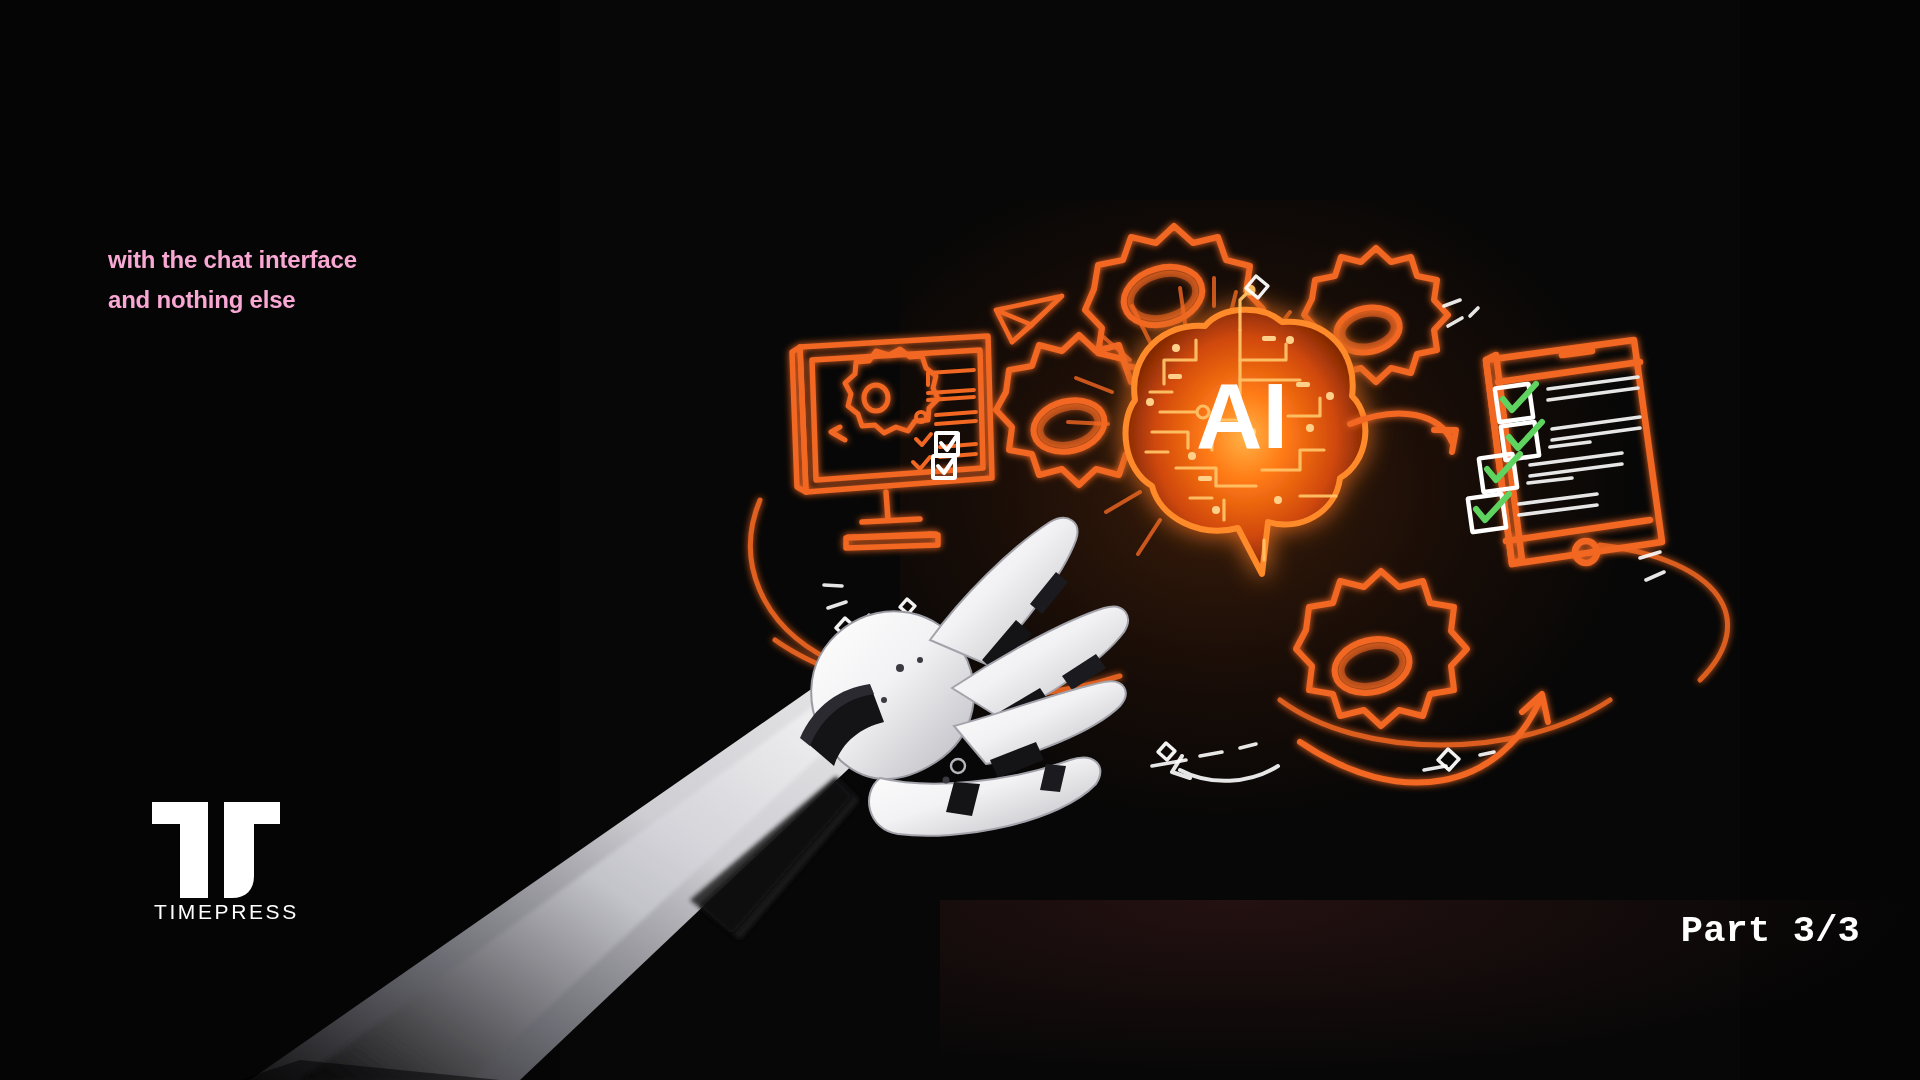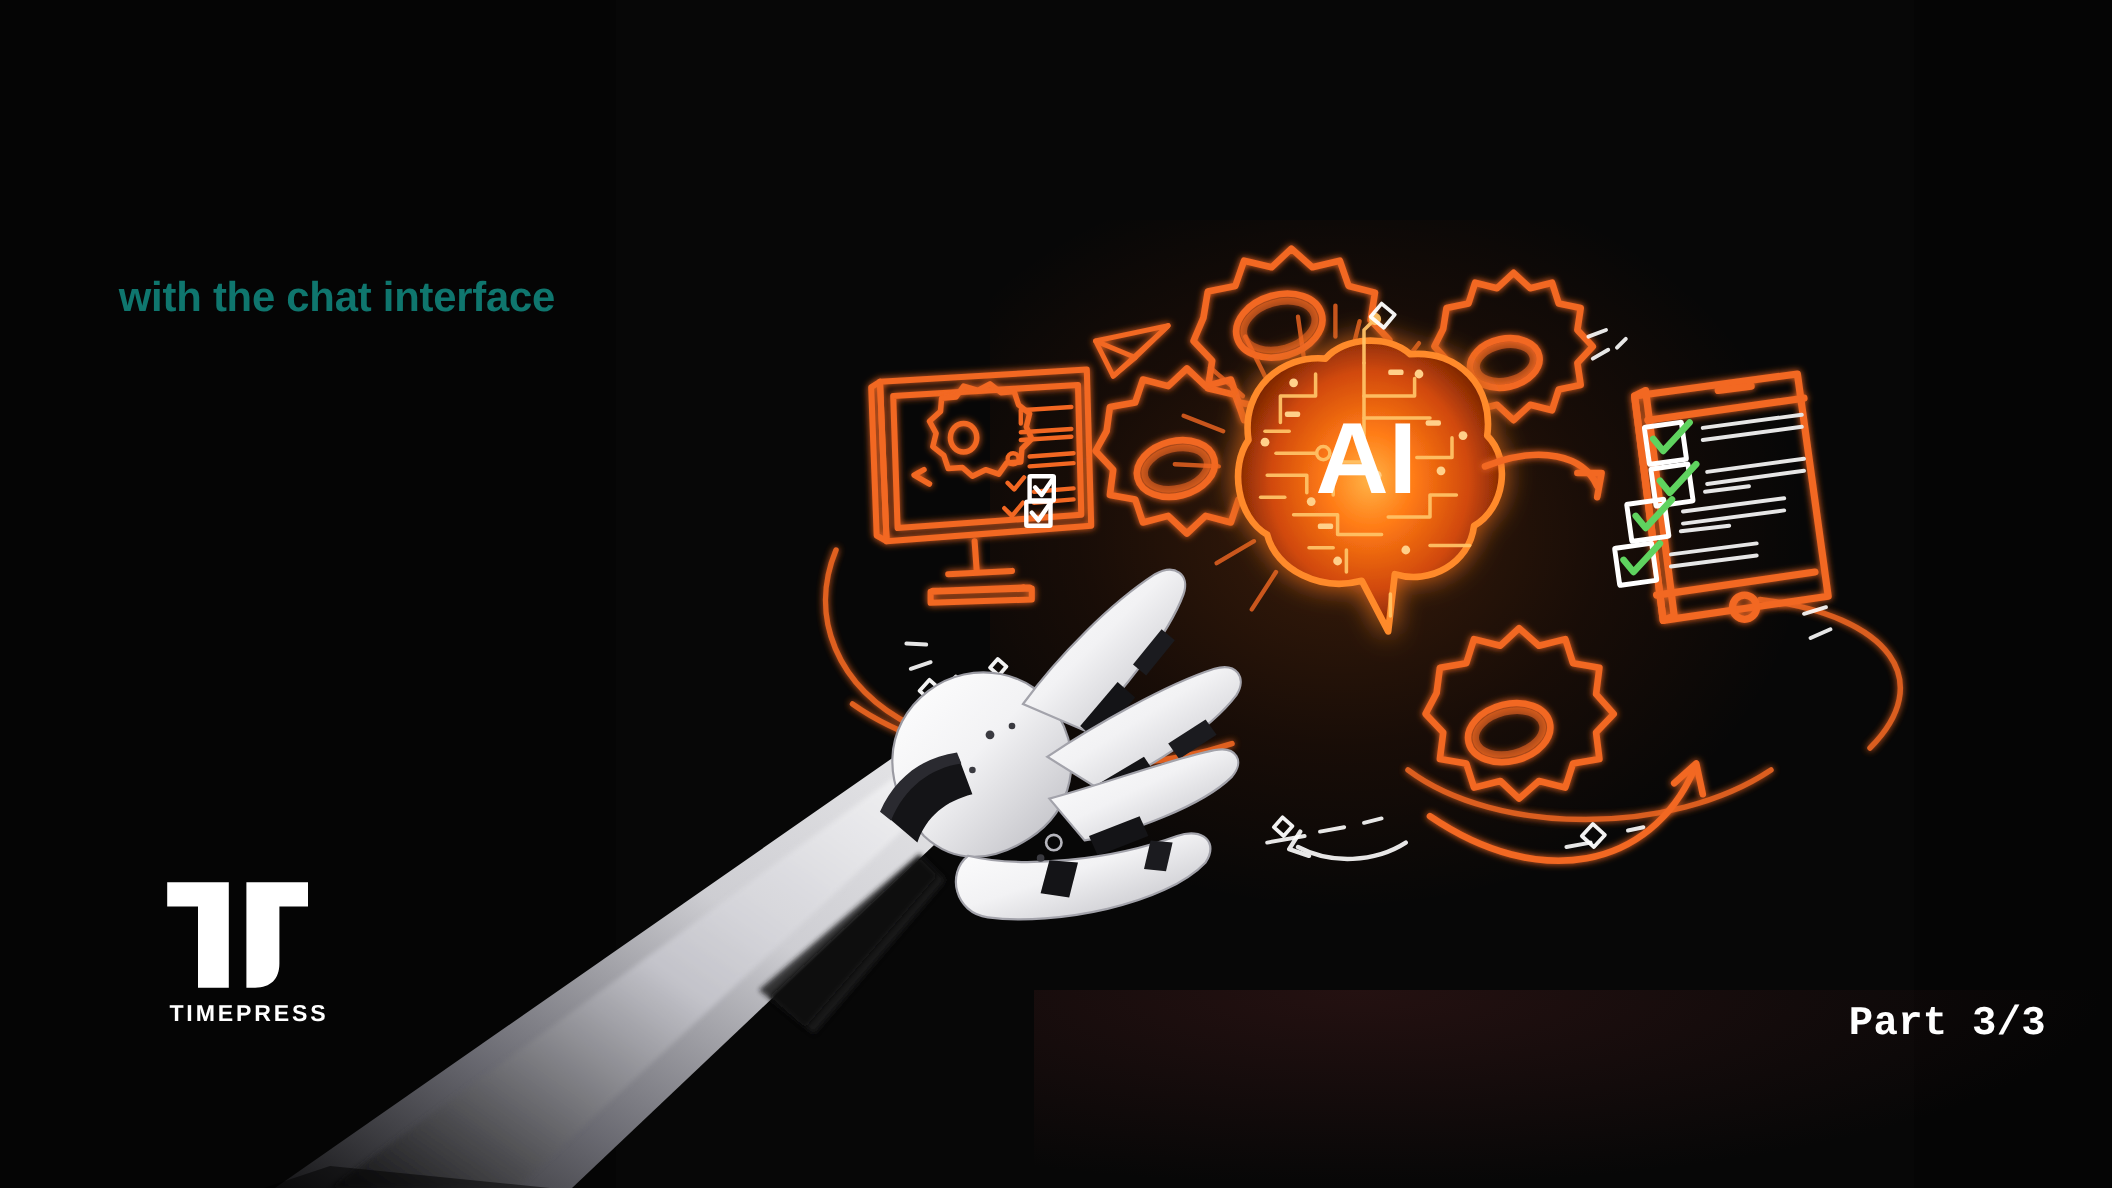--- a/index.html
+++ b/index.html
@@ -32,39 +32,39 @@
 
   
   .title{
     position:absolute; left:108px; top:110px;
     font-size:62px; font-weight:700; letter-spacing:-0.5px;
     color:#ffffff; line-height:1.05;
     white-space:nowrap;
   }
   .subtitle{
     position:absolute; left:108px; top:240px;
-    font-size:38px; font-weight:700; color:#0f766e;
+    font-size:24px; font-weight:700; color:#f9a8d4;
     line-height:1.65; letter-spacing:-0.2px;
   }
   .subtitle span{ display:block; }
 
   
   .part{
     position:absolute; right:60px; top:910px;
     font-size:37px; font-weight:700; color:#ffffff;
     letter-spacing:.2px;
     font-family:Liberation Mono, monospace;
   }
 
   
   .logo{ position:absolute; left:150px; top:800px; width:180px; }
   .logo-mark{ display:block; }
   .logo-word{
-    margin-top:10px; margin-left:4px;
-    font-size:21px; font-weight:700; color:#fff;
+    margin-left:4px;
+    font-size:21px; font-weight:400; color:#fff;
     letter-spacing:2.6px;
   }
 
   
   .art{ position:absolute; left:0; top:0; width:1892px; height:1080px; pointer-events:none; }
   .art svg{ position:absolute; left:0; top:0; }
 </style>
 </head>
 <body>
 
@@ -383,20 +383,21 @@
           <circle cx="946" cy="780" r="3.5"></circle>
         </g>
         <circle cx="958" cy="766" r="7" fill="none" stroke="#b5b5bc" stroke-width="2.4"></circle>
       </g>
     </svg>
   </div>
 
 
   <div class="subtitle">
     <span>with the chat interface</span>
+    <span>and nothing else</span>
   </div>
 
   <div class="logo">
     <svg class="logo-mark" width="132" height="100" viewBox="0 0 132 100">
       <path d="M 2 2 L 58 2 L 58 98 L 30 98 L 30 24 L 2 24 Z" fill="#ffffff"></path>
       <path d="M 64 2 L 130 2 L 130 24 L 104 24 L 104 76
                C 104 90, 96 98, 82 98 L 74 98 L 74 2 Z" fill="#ffffff"></path>
     </svg>
     <div class="logo-word">TIMEPRESS</div>
   </div>

